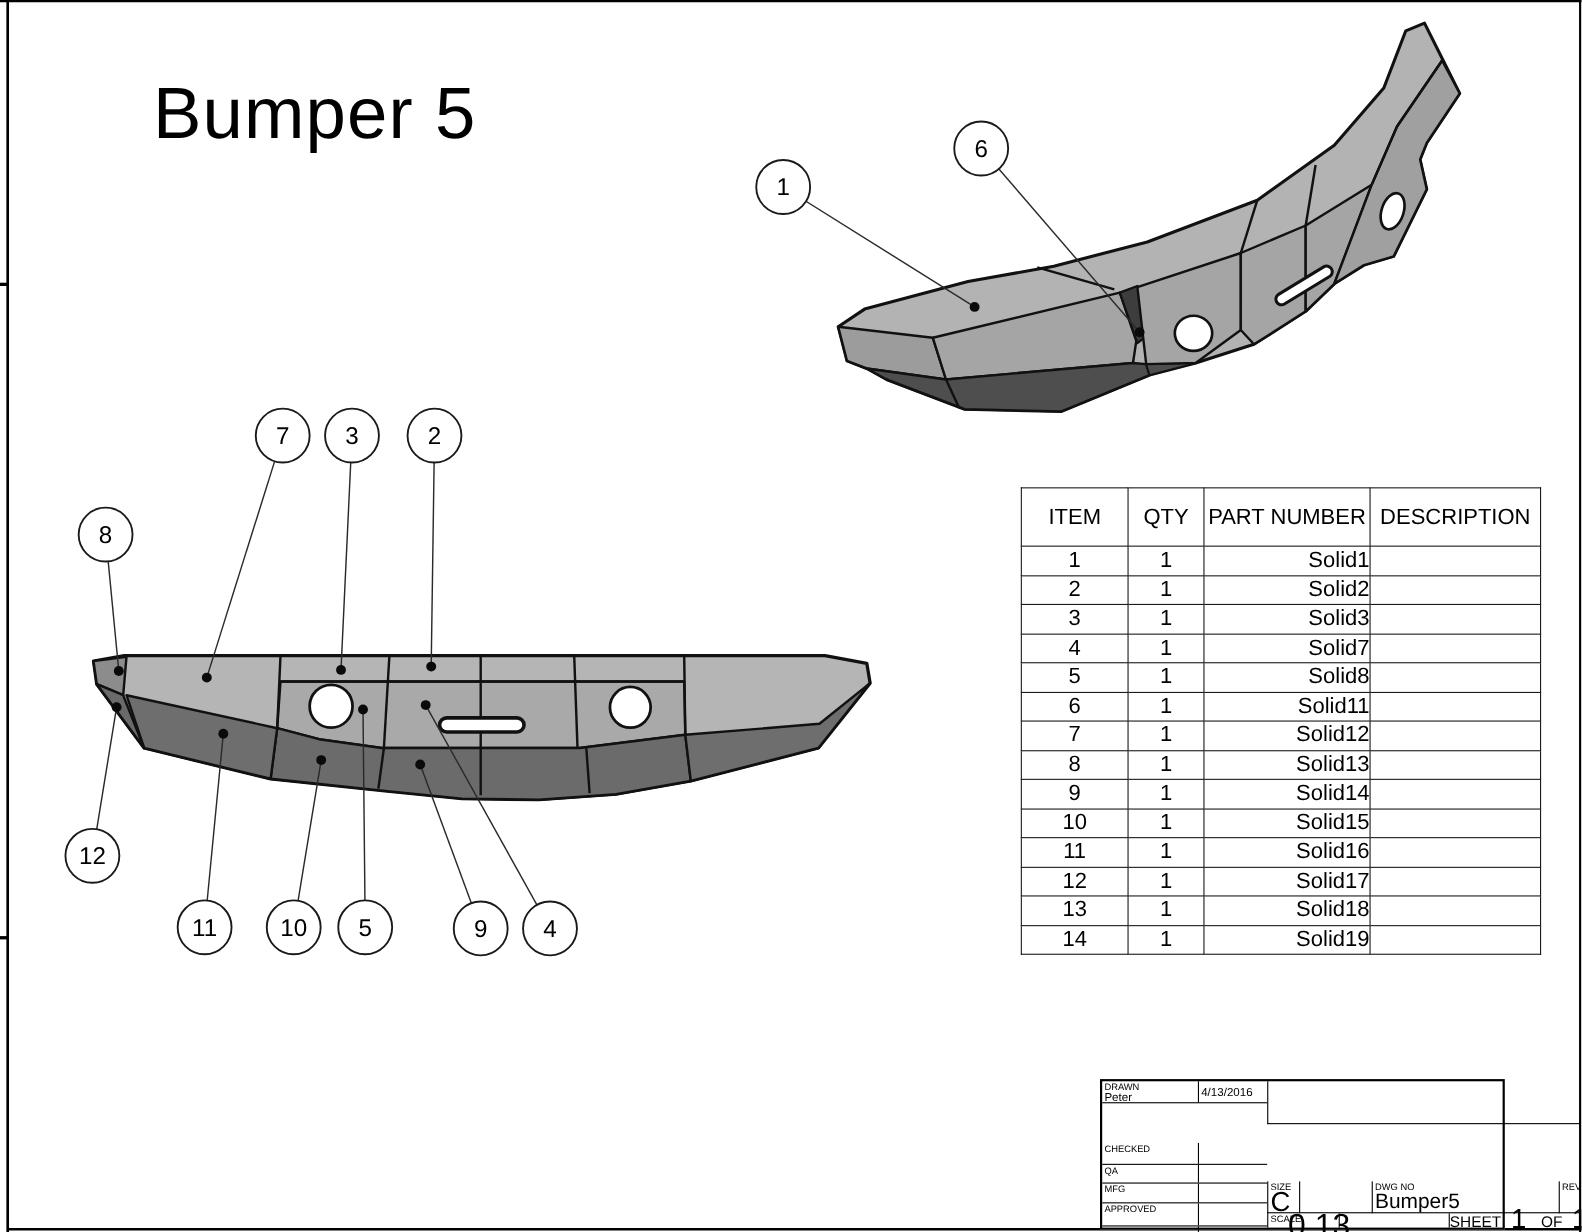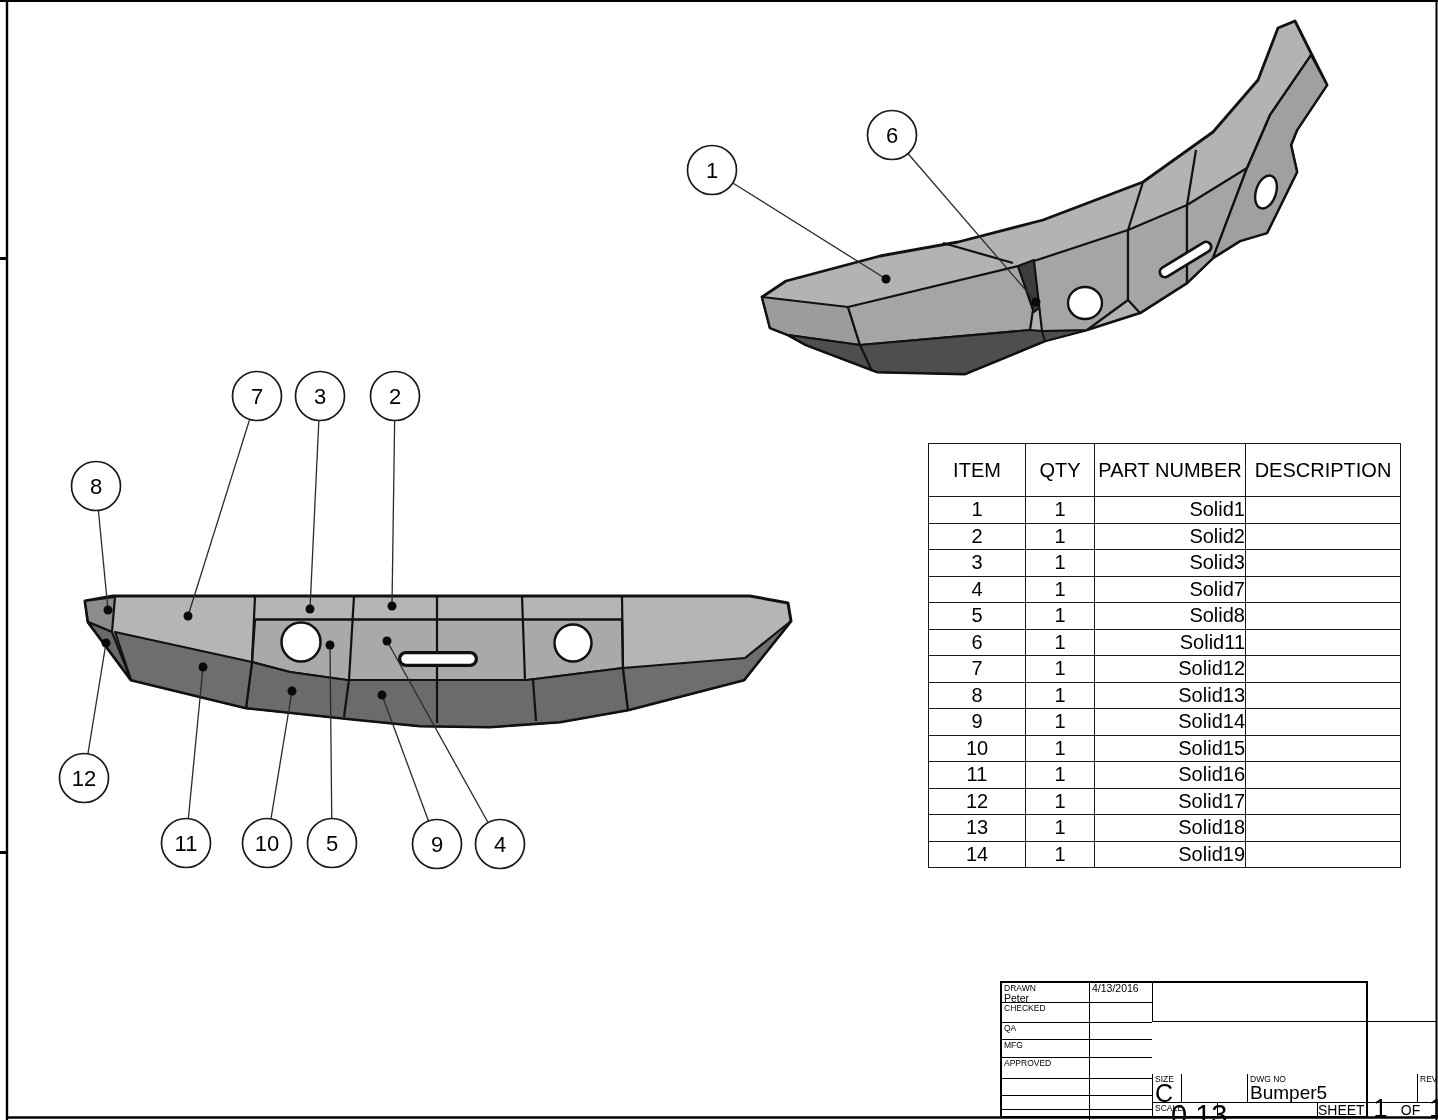--- a/index.html
+++ b/index.html
@@ -34,21 +34,21 @@
   #title-block{
     position:absolute;left:1000px;top:981px;width:368px;height:137px;
     border:2px solid #000;color:#000;background:#fff;box-sizing:border-box;
   }
   .tb-abs{position:absolute;box-sizing:border-box;}
   .tb-lbl{font-size:8.5px;line-height:9px;padding:1px 0 0 2px;}
   .tb-val{font-size:10.5px;line-height:10px;padding-left:2px;}
   #tb-approvals{left:0;top:0;width:150px;height:133px;}
   .tb-row{position:relative;border-bottom:1.2px solid #000;display:flex;}
   .tb-cell-l{width:87px;border-right:1.2px solid #000;overflow:hidden;}
-  .tb-cell-d{flex:1;display:flex;align-items:flex-start;overflow:hidden;}
+  .tb-cell-d{flex:1;display:flex;align-items:center;overflow:hidden;}
   #tb-right-top{left:150px;top:0;width:284px;height:39px;border-left:1.6px solid #000;border-bottom:1.6px solid #000;}
   #tb-title-box{left:150px;top:39px;width:284px;height:52px;border-left:1.6px solid #000;border-bottom:1.6px solid #000;}
   #tb-title-text{font-size:27px;white-space:pre;padding:4px 0 0 3px;}
   #tb-size{left:150px;top:91px;width:30px;height:29px;border-left:1.6px solid #000;border-right:1.2px solid #000;border-bottom:1.2px solid #000;}
   #tb-size-val{font-size:25px;line-height:18px;padding-left:2px;}
   #tb-size-empty{left:180px;top:91px;width:66px;height:29px;border-right:1.2px solid #000;border-bottom:1.2px solid #000;}
   #tb-dwg{left:246px;top:91px;width:170px;height:29px;border-right:1.2px solid #000;border-bottom:1.2px solid #000;}
   #tb-dwg-val{font-size:19px;line-height:17px;}
   #tb-rev{left:416px;top:91px;width:18px;height:29px;border-bottom:1.2px solid #000;}
   #tb-scale{left:150px;top:120px;width:66px;height:13px;border-left:1.6px solid #000;border-right:1.2px solid #000;}
@@ -198,20 +198,21 @@
         </g>
         <g>
           <line x1="892" y1="135" x2="1036" y2="302" stroke="#2a2a2a" stroke-width="1.3"></line>
           <circle cx="1036" cy="302" r="4.5" fill="#0a0a0a"></circle>
           <circle cx="892" cy="135" r="24.5" fill="#ffffff" stroke="#1a1a1a" stroke-width="1.7"></circle>
           <text x="892" y="142.5" text-anchor="middle" font-size="22" fill="#000">6</text>
         </g>
       </g>
   </svg>
 
+  <div id="sheet-title">Bumper 5</div>
 
   <table id="parts-list">
     <colgroup>
         <col style="width:97px">
         <col style="width:69px">
         <col style="width:151px">
         <col style="width:155px">
       </colgroup>
     <thead>
       <tr class="pl-head">
@@ -313,21 +314,21 @@
     <div id="tb-approvals" class="tb-abs">
         <div class="tb-row" style="height: 19px;">
           <div class="tb-cell-l">
             <div class="tb-lbl">DRAWN</div>
             <div class="tb-val">Peter</div>
           </div>
           <div class="tb-cell-d">
             <div class="tb-val">4/13/2016</div>
           </div>
         </div>
-        <div class="tb-row" style="height: 19px;">
+        <div class="tb-row" style="height: 19px; margin-top: 36px;">
           <div class="tb-cell-l">
             <div class="tb-lbl">CHECKED</div>
           </div>
           <div class="tb-cell-d"></div>
         </div>
         <div class="tb-row" style="height: 16px;">
           <div class="tb-cell-l">
             <div class="tb-lbl">QA</div>
           </div>
           <div class="tb-cell-d"></div>

